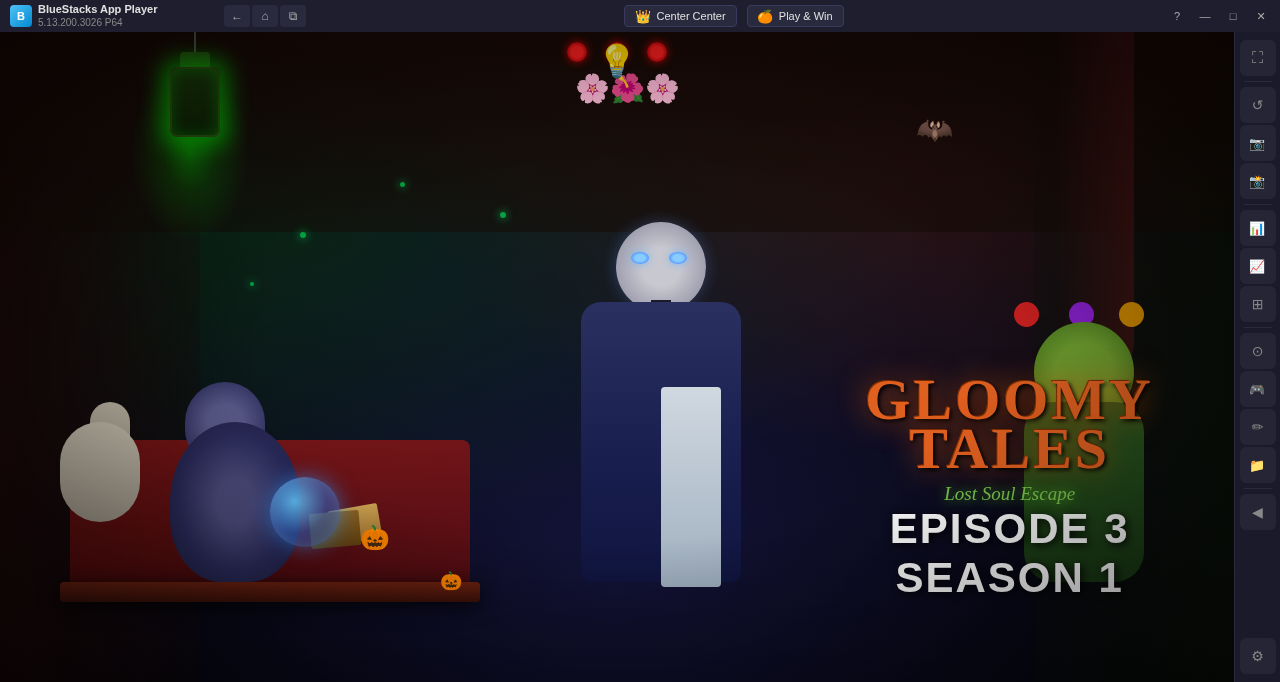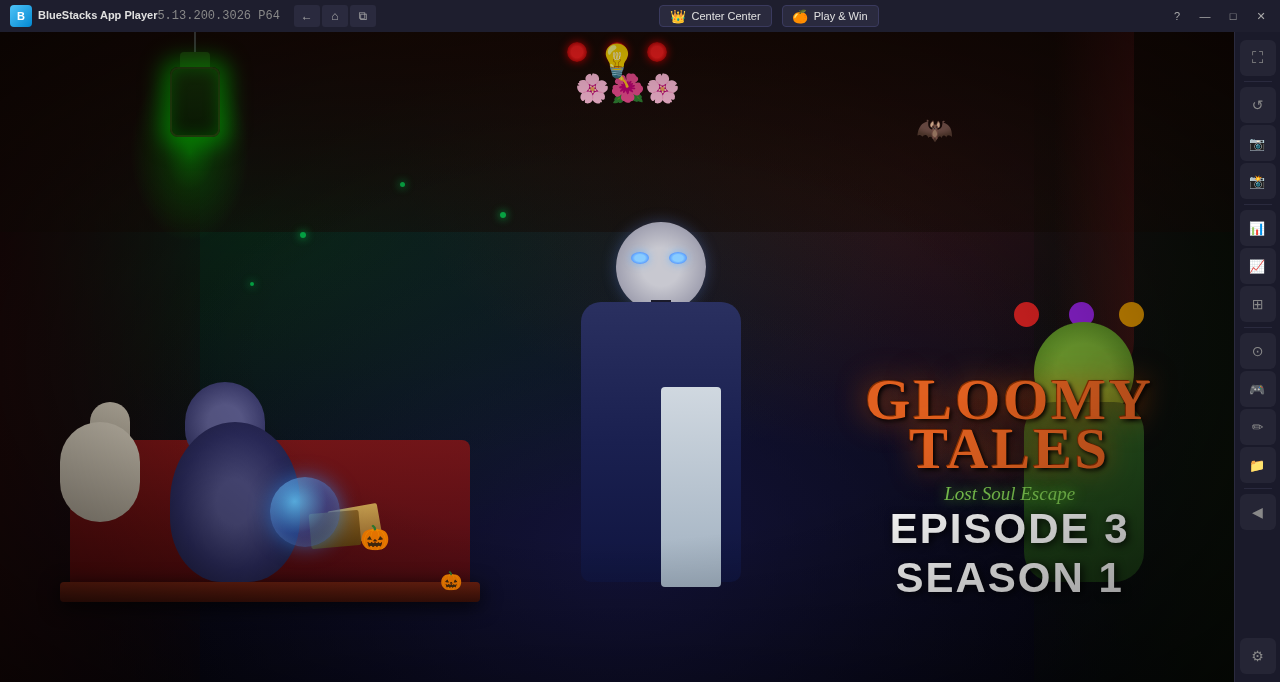--- a/index.html
+++ b/index.html
@@ -39,35 +39,34 @@
       display: flex;
       align-items: center;
       justify-content: center;
       font-size: 12px;
       color: white;
       font-weight: bold;
     }
 
     #app-title-text {
       display: flex;
-      flex-direction: row;
+      flex-direction: column;
     }
 
     #app-name {
       color: #e0e0e0;
       font-size: 11px;
       font-weight: 600;
       line-height: 1.2;
     }
 
     #app-version {
       color: #888;
-      font-size: 12px;
+      font-size: 10px;
       line-height: 1.2;
-      font-family: Liberation Mono, monospace;
     }
 
     #titlebar-nav {
       display: flex;
       align-items: center;
       gap: 2px;
       padding: 0 4px;
     }
 
     .nav-btn {

